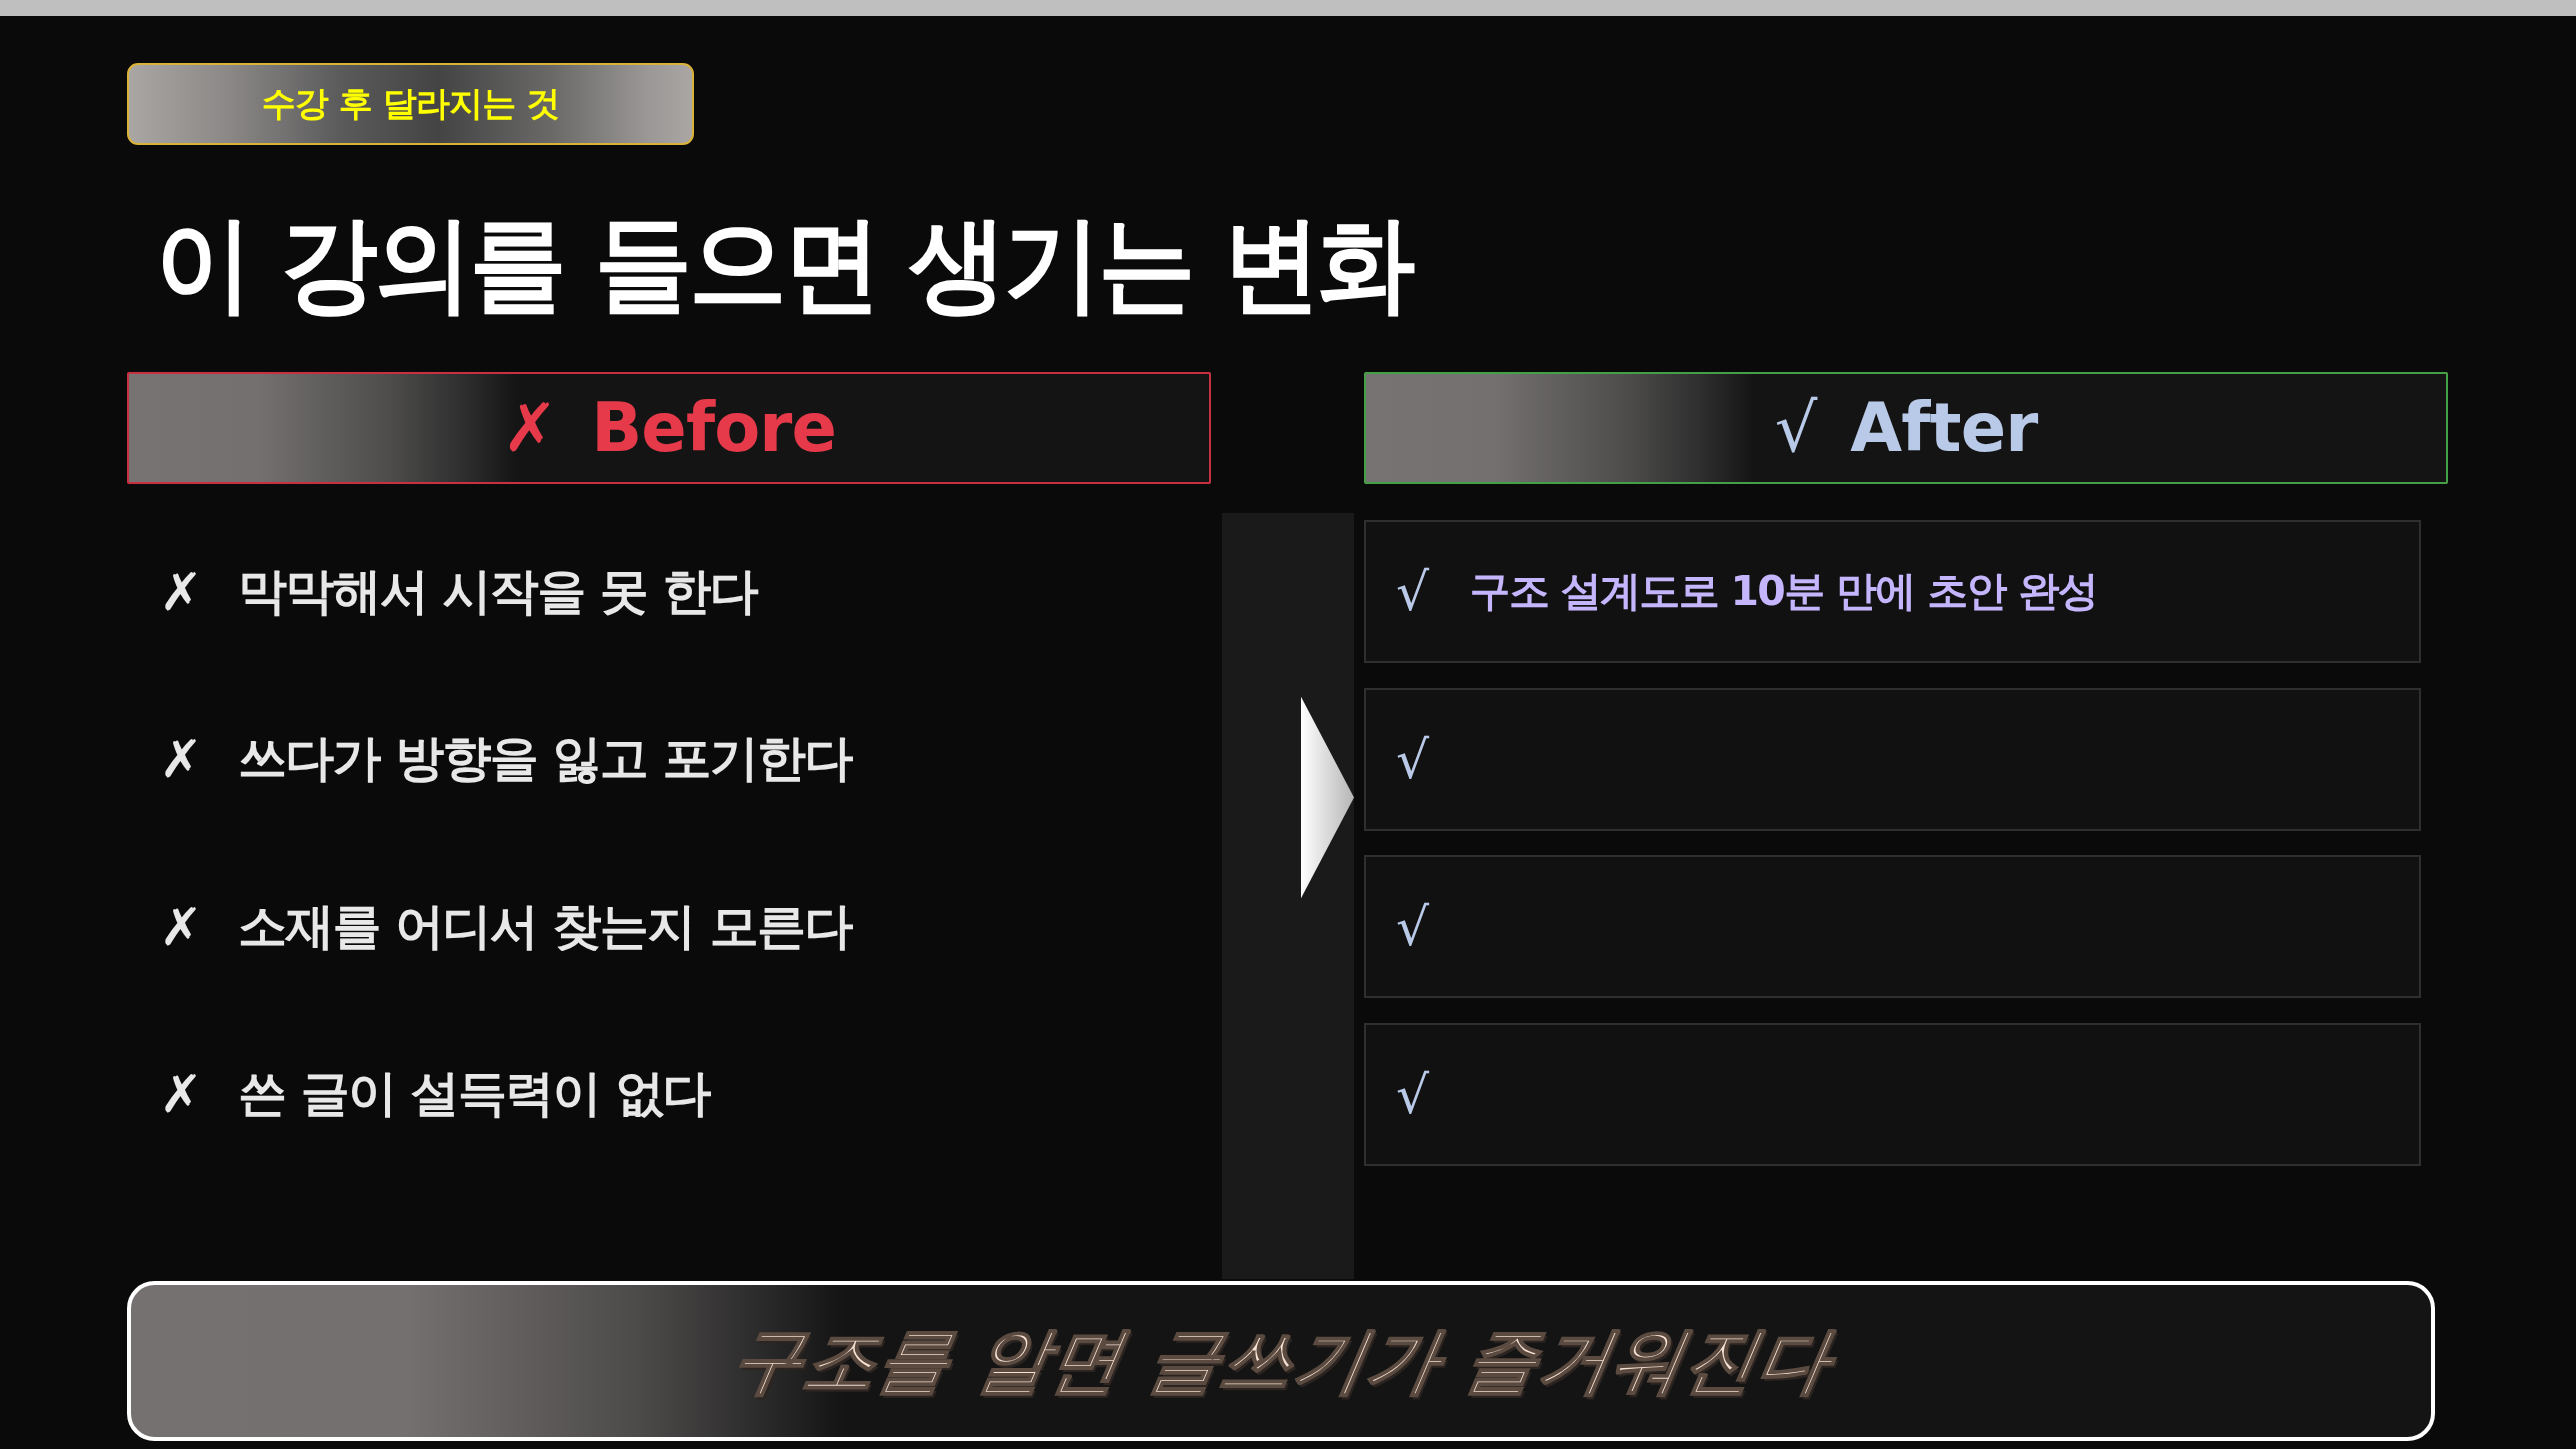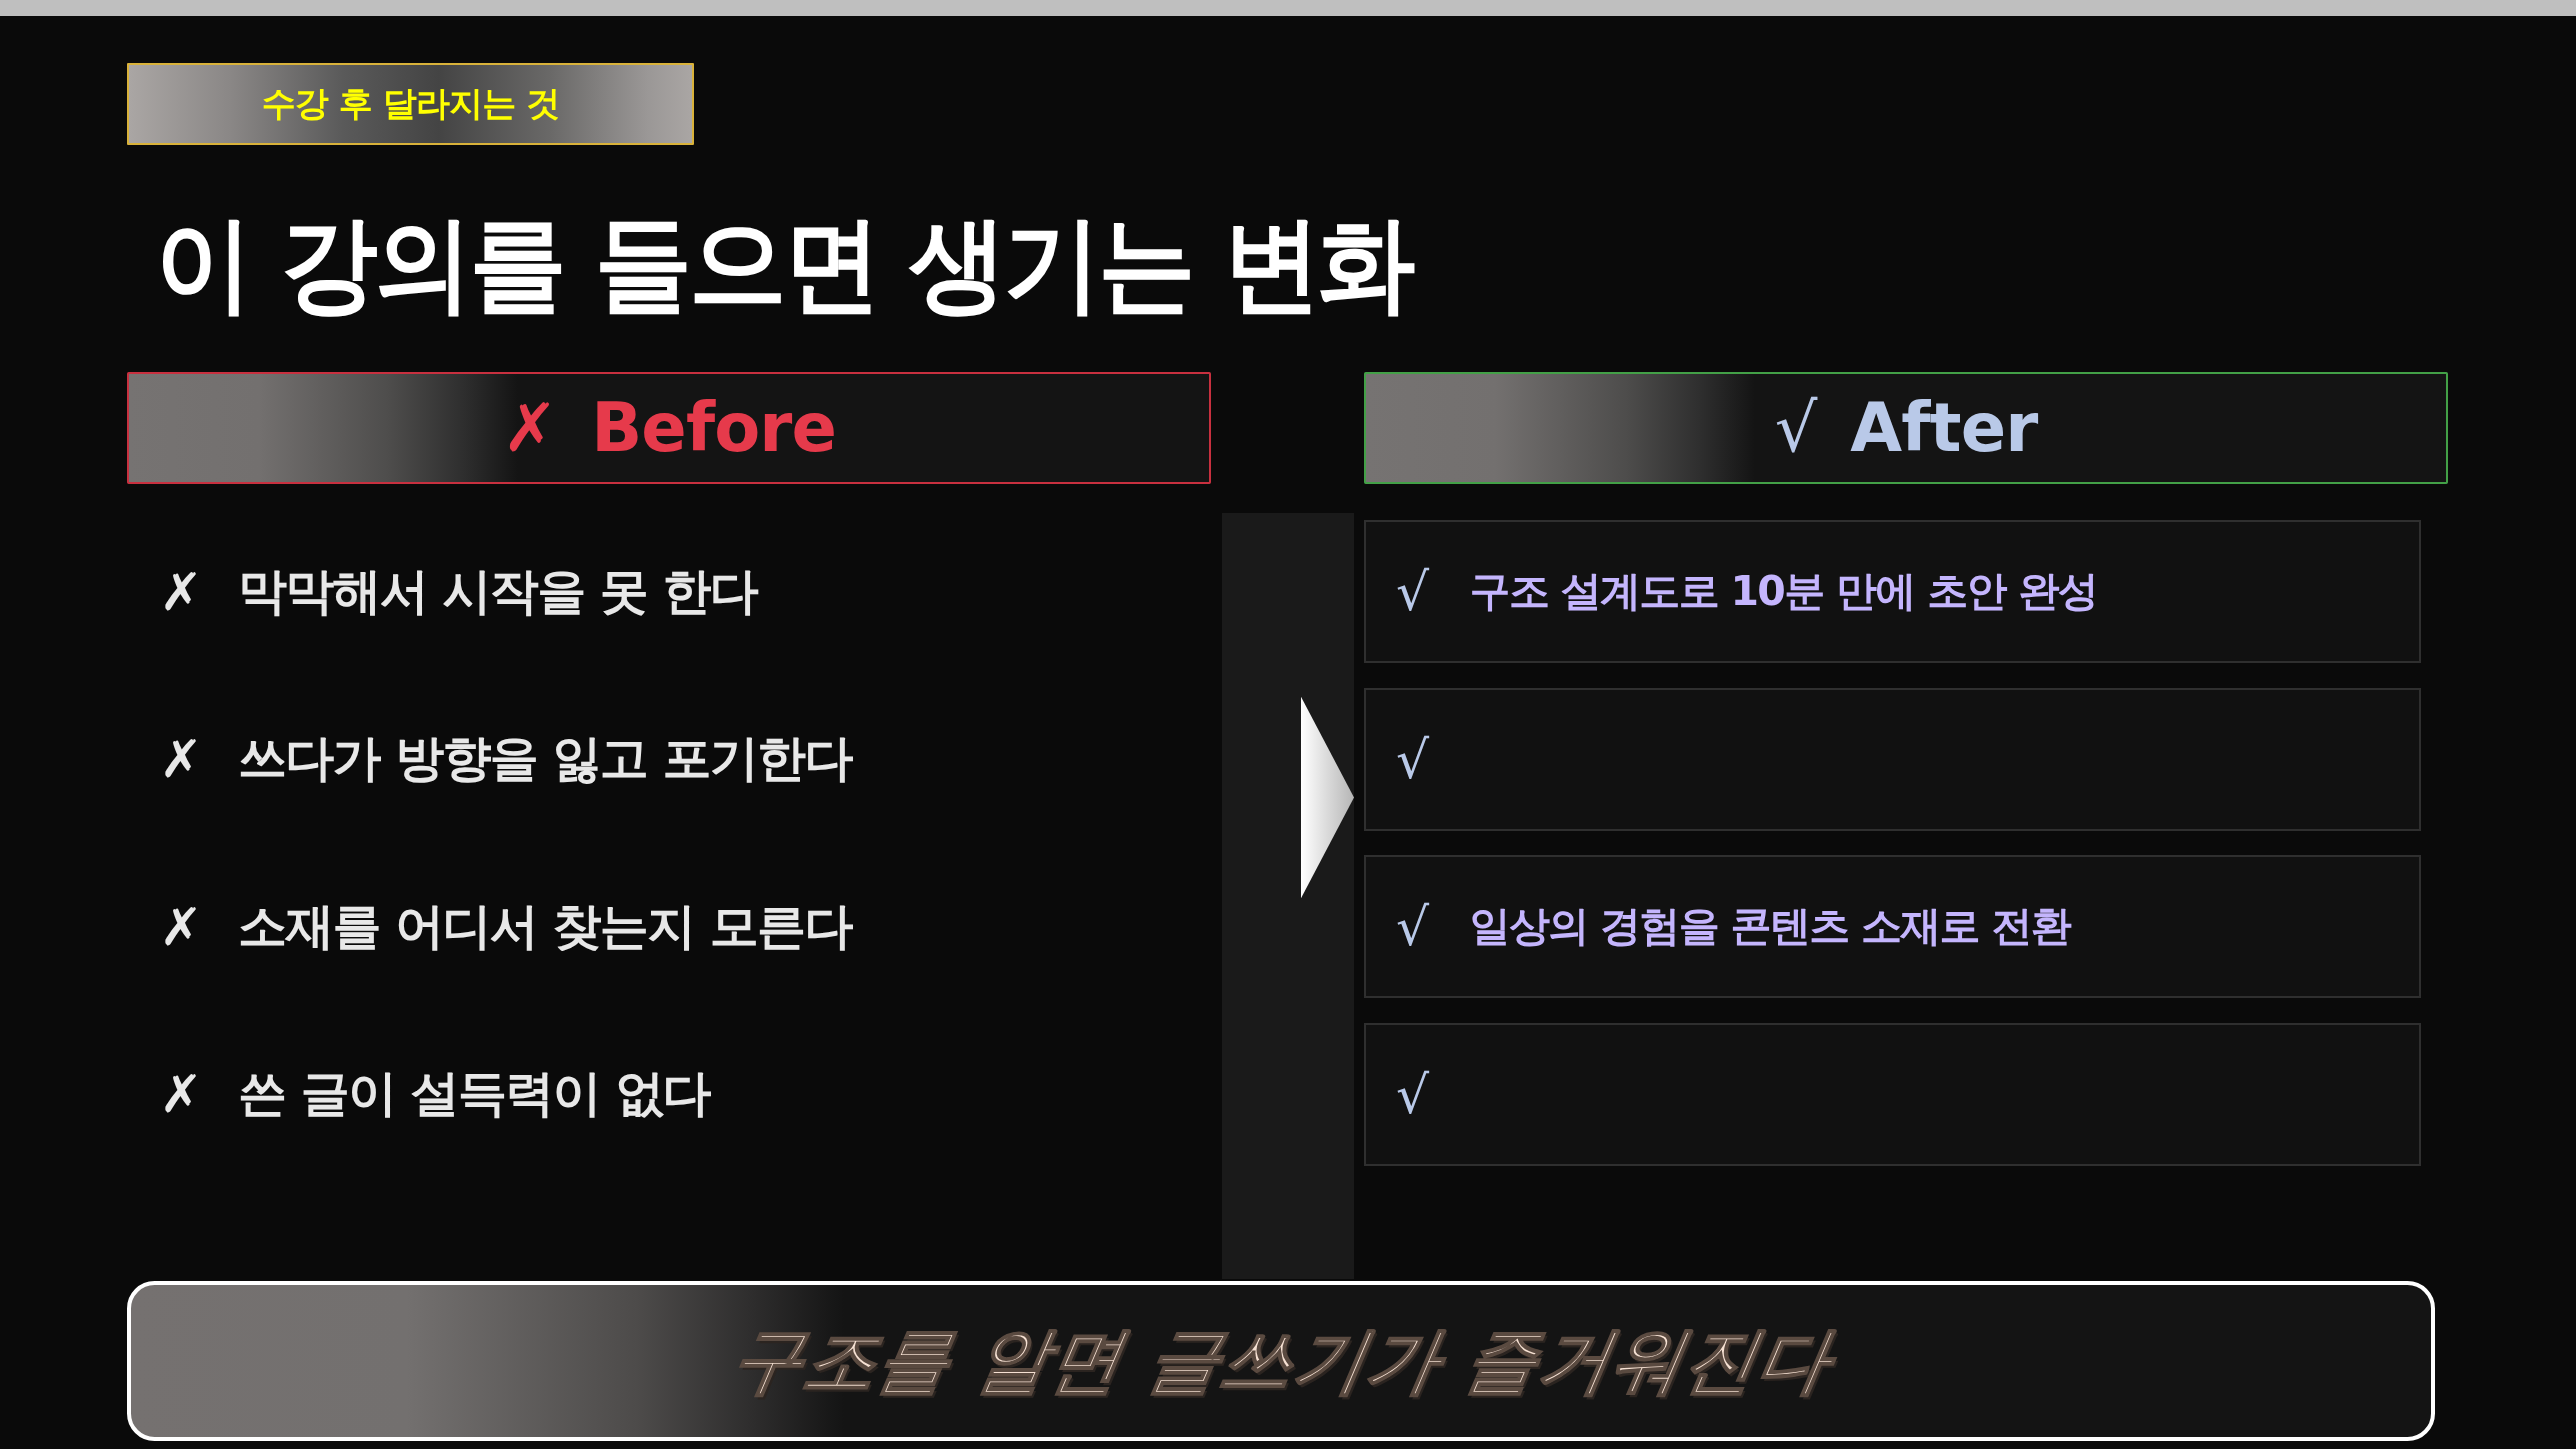--- a/index.html
+++ b/index.html
@@ -23,21 +23,21 @@
       width: 2576px; height: 15.5px;
       background: #bfbfbf;
     }
 
     
     .badge {
       position: absolute;
       left: 127px; top: 63px;
       width: 567px; height: 82px;
       border: 2.6px solid #d9b23a;
-      border-radius: 1px;
+      border-radius: 11px;
       background: linear-gradient(90deg, #aaa6a4 0%, #8a8786 18%, #5a5a5a 38%, #444444 55%, #6a6968 75%, #9a9796 92%, #aaa6a4 100%);
       display: flex; align-items: center; justify-content: center;
       box-sizing: border-box;
     }
     .badge-text {
       color: #ffff00;
       font-weight: bold;
       font-size: 34px;
       letter-spacing: -0.9px;
     }
@@ -229,21 +229,20 @@
 
   <div class="after-card" style="top:520px;">
     <span class="check-icon">√</span>
     <span class="item-text">구조 설계도로 10분 만에 초안 완성</span>
   </div>
   <div class="after-card" style="top:688px;">
     <span class="check-icon">√</span>
   </div>
   <div class="after-card" style="top:855px;">
     <span class="check-icon">√</span>
-    <span class="item-text">일상의 경험을 콘텐츠 소재로 전환</span>
   </div>
   <div class="after-card" style="top:1023px;">
     <span class="check-icon">√</span>
   </div>
 
   <div class="bottom-banner">
     <span class="banner-text">구조를 알면 글쓰기가 즐거워진다</span>
   </div>
 </div>
 

